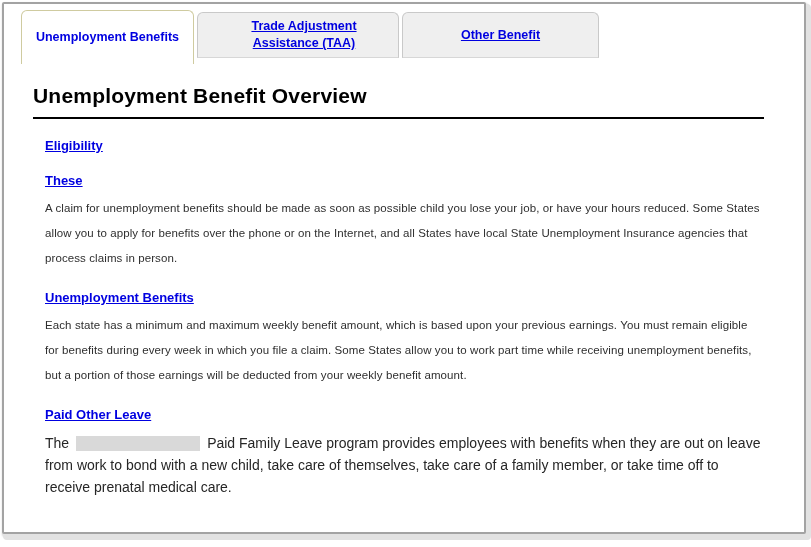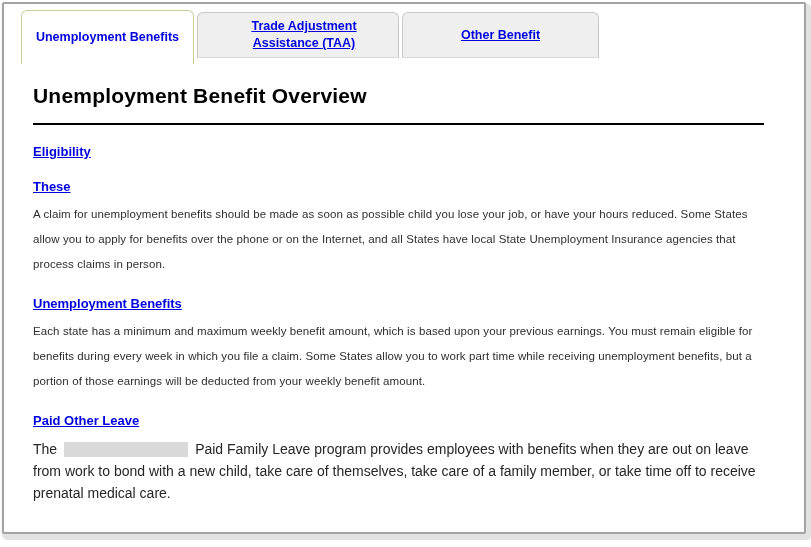--- a/index.html
+++ b/index.html
@@ -63,24 +63,24 @@
 
   
   .content {
     padding: 20px 40px 0 29px;
   }
   h1.page-heading {
     font-size: 21px;
     font-weight: bold;
     color: #000;
     border-bottom: 2px solid #000;
-    padding-bottom: 15px;
+    padding-bottom: 9px;
     letter-spacing: 0.2px;
   }
-  .section { margin-top: 17px; }
+  .section { margin-top: 17px; margin-left: 12px; }
   .section-link {
     display: inline-block;
     font-size: 13px;
     font-weight: bold;
     color: #0000e0;
     text-decoration: underline;
     cursor: pointer;
   }
   .section-text {
     margin-top: 7px;

